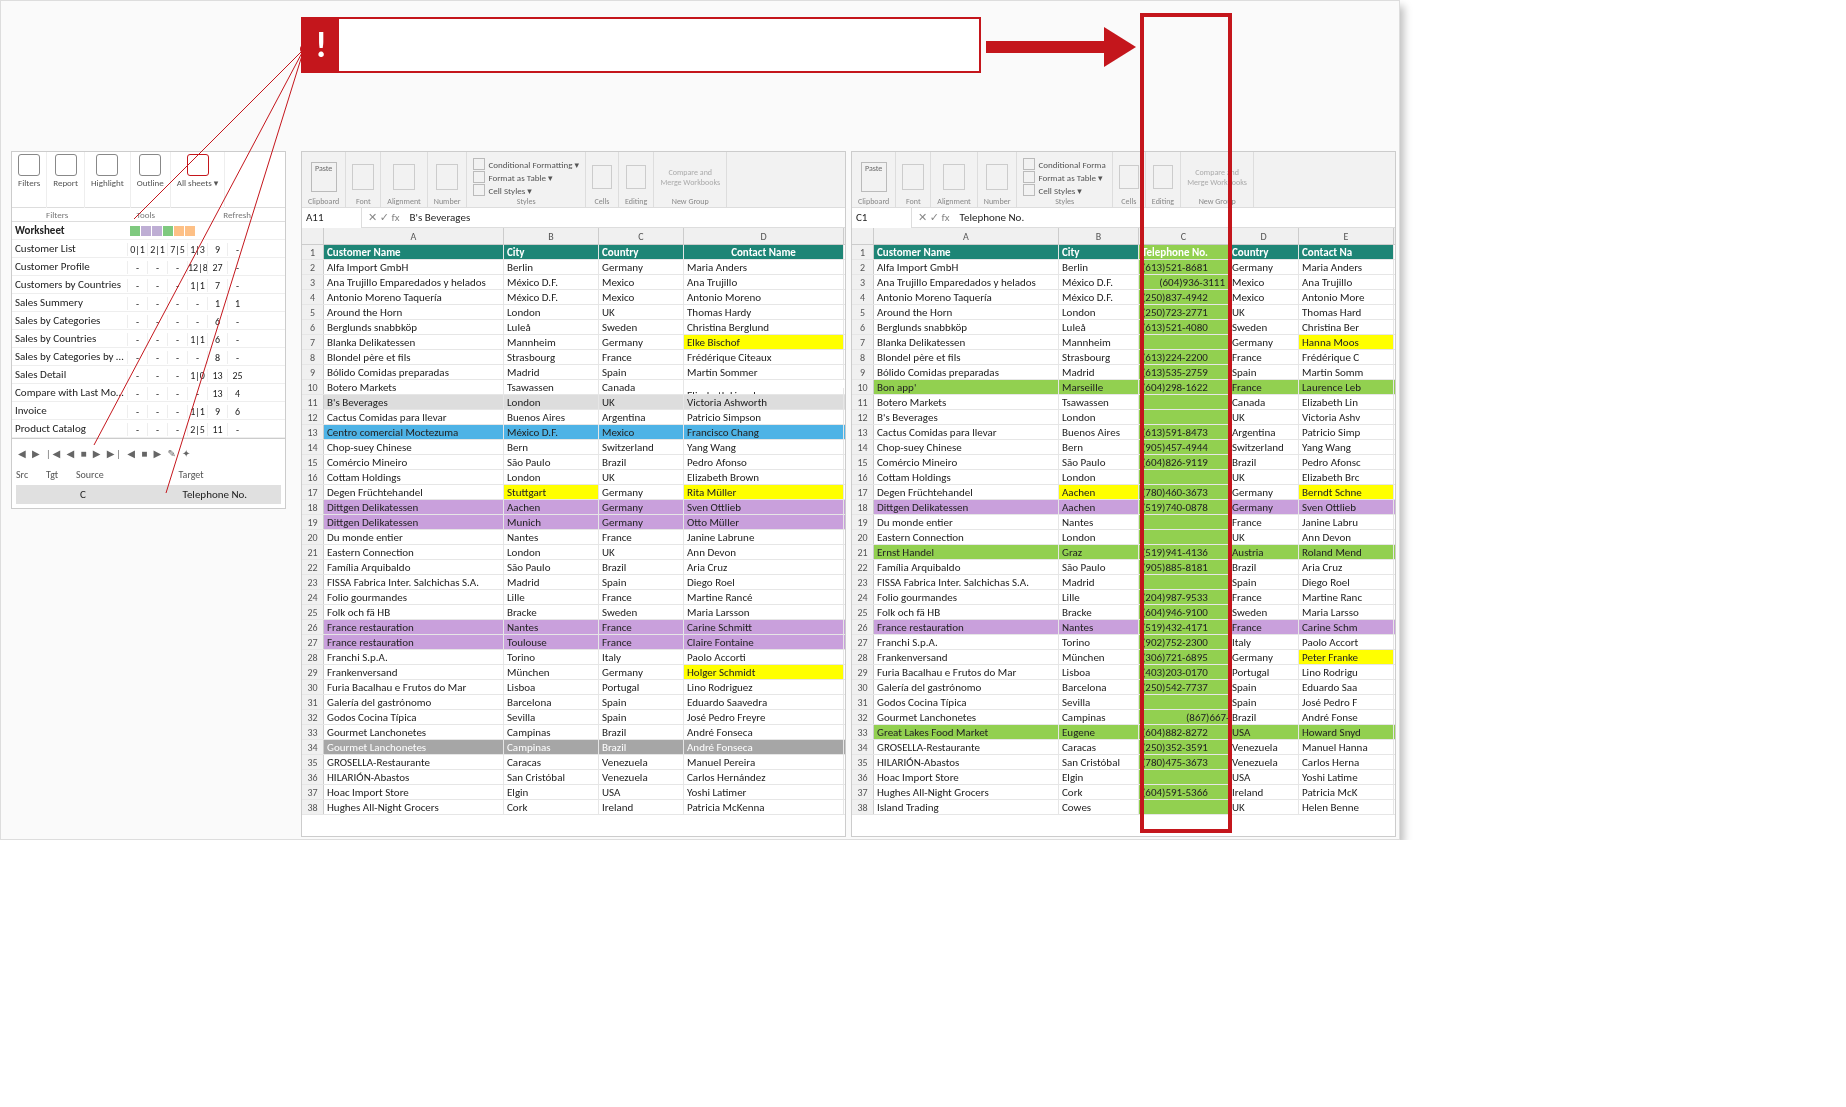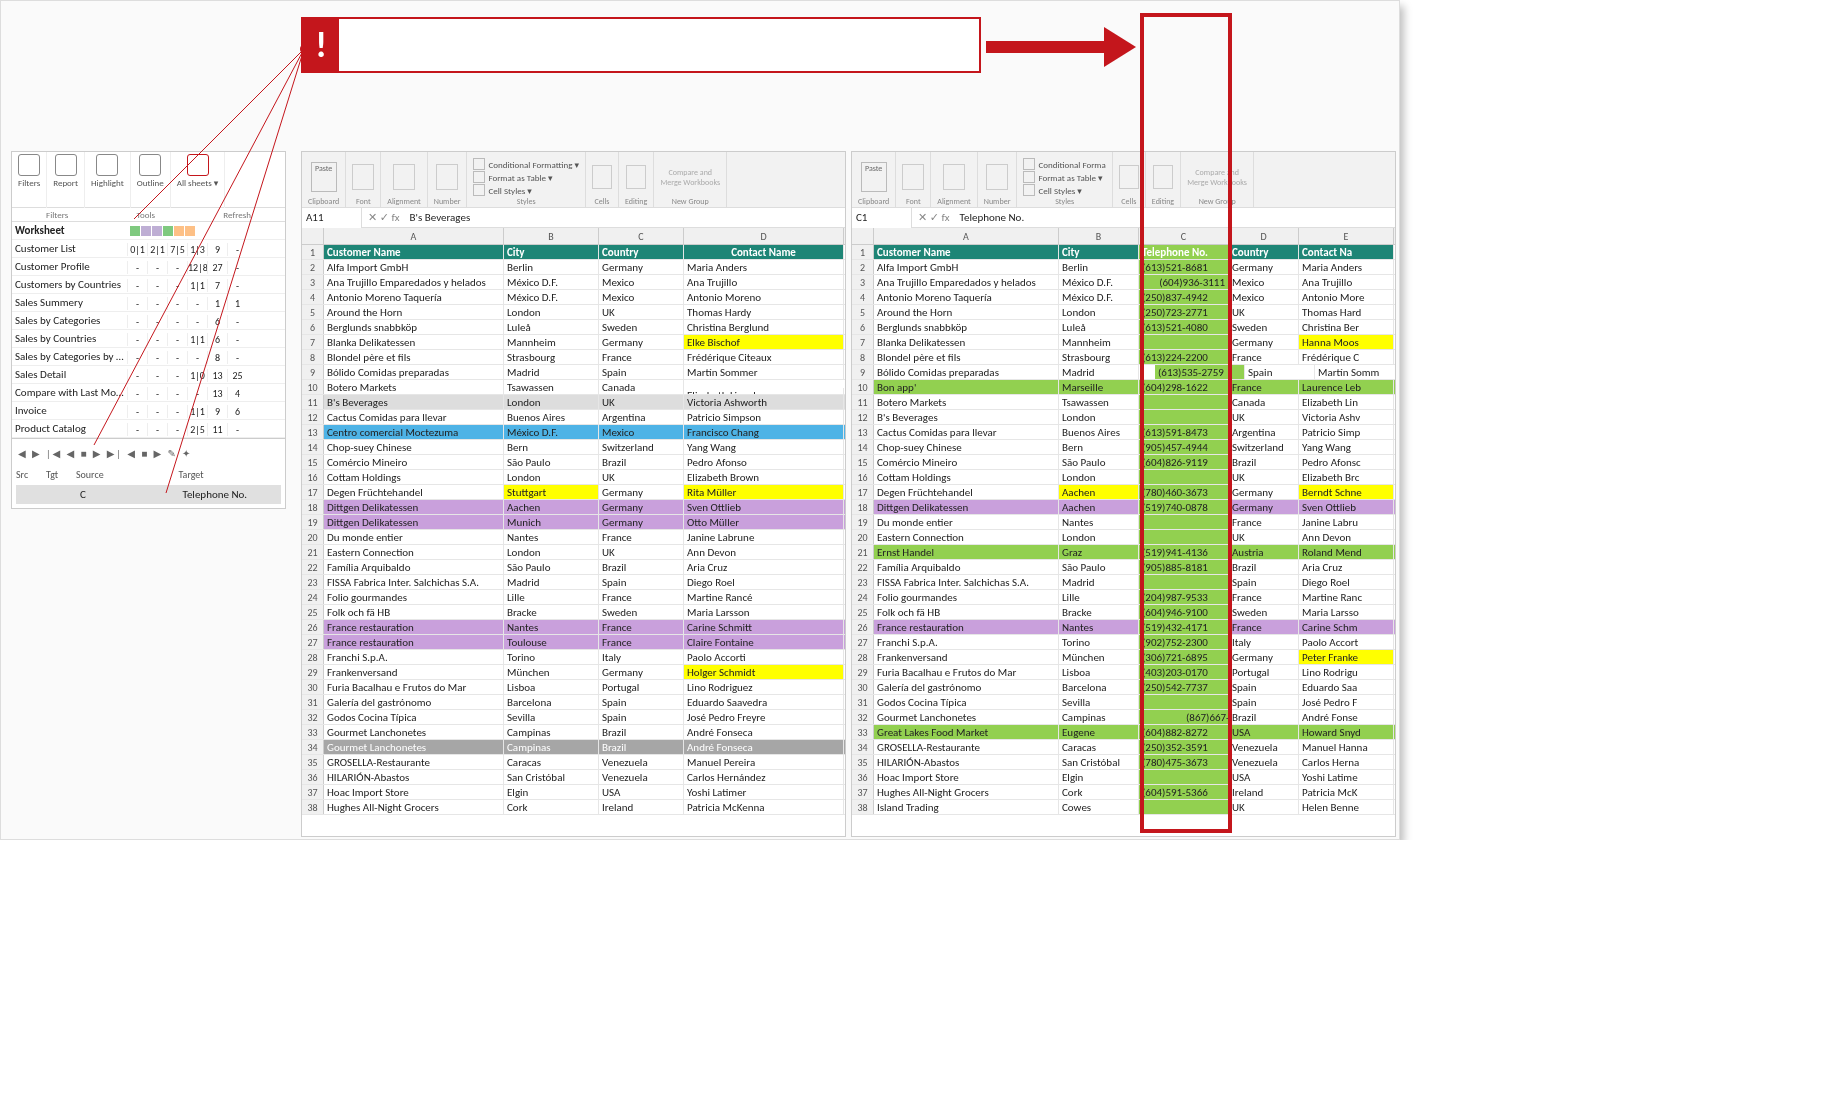--- a/index.html
+++ b/index.html
@@ -767,21 +767,21 @@
           <div class="gcell" style="width: 185px;">Blondel père et fils</div>
           <div class="gcell" style="width: 80px;">Strasbourg</div>
           <div class="gcell hl-green" style="width: 90px;">(613)224-2200</div>
           <div class="gcell" style="width: 70px;">France</div>
           <div class="gcell" style="width: 95px;">Frédérique C</div>
         </div>
         <div class="grow">
           <div class="rowhead">9</div>
           <div class="gcell" style="width: 185px;">Bólido Comidas preparadas</div>
           <div class="gcell" style="width: 80px;">Madrid</div>
-          <div class="gcell hl-green" style="width: 90px; margin-left: 16px;">(613)535-2759</div>
+          <div class="gcell hl-green" style="width: 90px;">(613)535-2759</div>
           <div class="gcell" style="width: 70px;">Spain</div>
           <div class="gcell" style="width: 95px;">Martín Somm</div>
         </div>
         <div class="grow" style="background: var(--hl-green);">
           <div class="rowhead">10</div>
           <div class="gcell" style="width: 185px;">Bon app'</div>
           <div class="gcell" style="width: 80px;">Marseille</div>
           <div class="gcell" style="width: 90px;">(604)298-1622</div>
           <div class="gcell" style="width: 70px;">France</div>
           <div class="gcell" style="width: 95px;">Laurence Leb</div>

